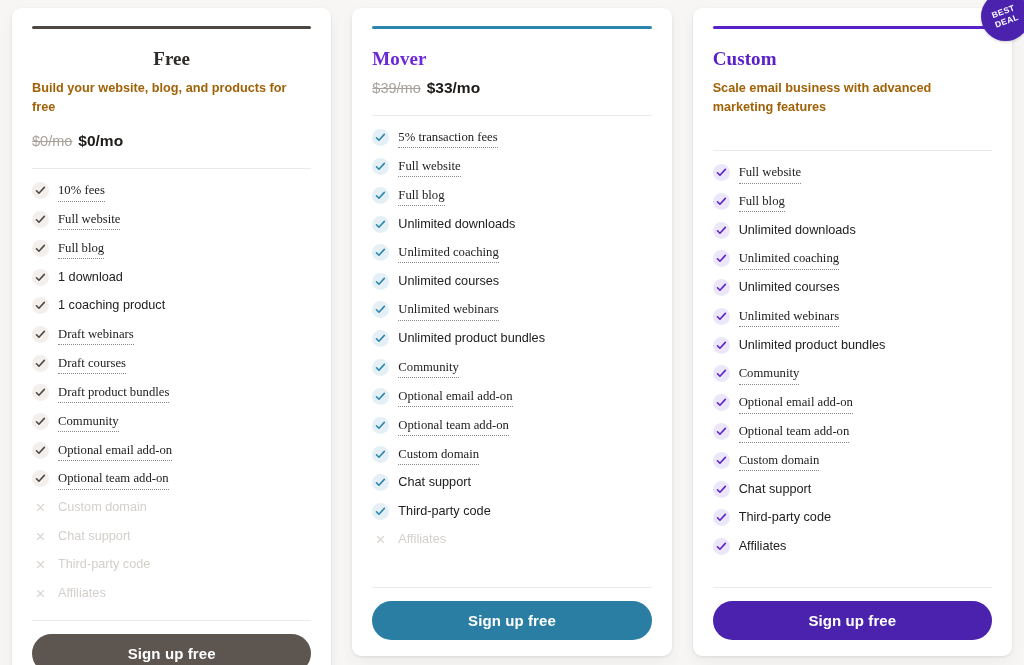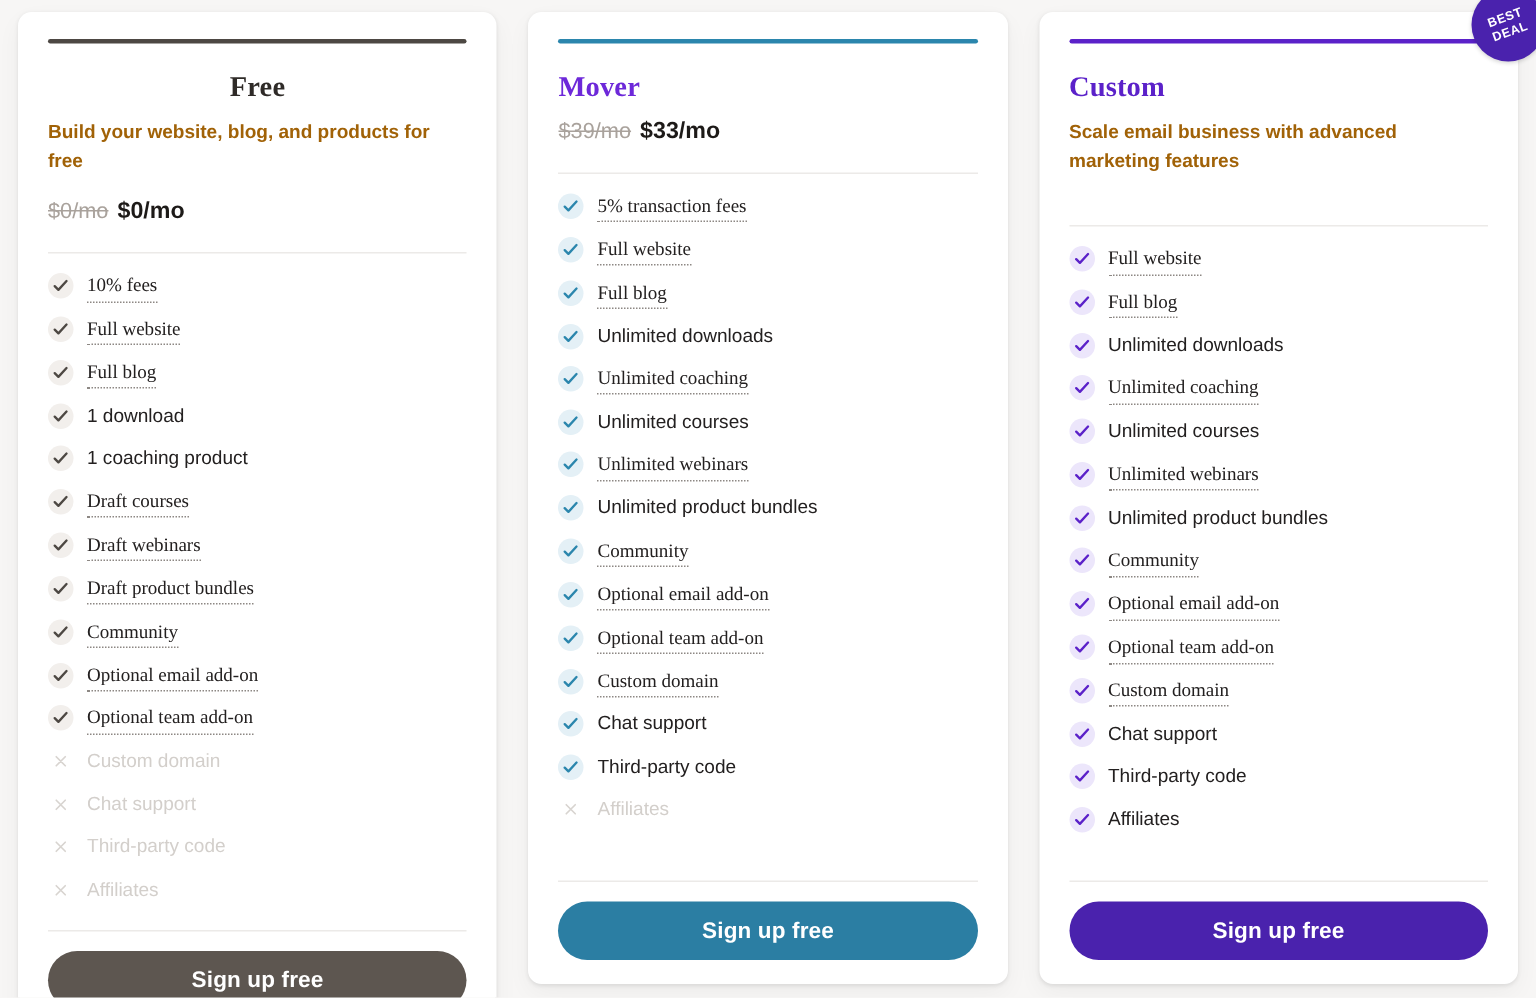--- a/index.html
+++ b/index.html
@@ -249,29 +249,29 @@
             </svg>
           </span>
           <span class="f-label">1 coaching product</span>
         </li>
         <li class="feature-item">
           <span class="f-mark mark-free">
             <svg width="11" height="11" viewBox="0 0 12 12" aria-hidden="true">
               <path d="M1.6 6.3 L4.3 9.0 L10.2 2.6" fill="none" stroke="currentColor" stroke-width="1.7" stroke-linecap="round" stroke-linejoin="round"></path>
             </svg>
           </span>
+          <span class="f-label tip">Draft webinars</span>
+        </li>
+        <li class="feature-item">
+          <span class="f-mark mark-free">
+            <svg width="11" height="11" viewBox="0 0 12 12" aria-hidden="true">
+              <path d="M1.6 6.3 L4.3 9.0 L10.2 2.6" fill="none" stroke="currentColor" stroke-width="1.7" stroke-linecap="round" stroke-linejoin="round"></path>
+            </svg>
+          </span>
           <span class="f-label tip">Draft courses</span>
-        </li>
-        <li class="feature-item">
-          <span class="f-mark mark-free">
-            <svg width="11" height="11" viewBox="0 0 12 12" aria-hidden="true">
-              <path d="M1.6 6.3 L4.3 9.0 L10.2 2.6" fill="none" stroke="currentColor" stroke-width="1.7" stroke-linecap="round" stroke-linejoin="round"></path>
-            </svg>
-          </span>
-          <span class="f-label tip">Draft webinars</span>
         </li>
         <li class="feature-item">
           <span class="f-mark mark-free">
             <svg width="11" height="11" viewBox="0 0 12 12" aria-hidden="true">
               <path d="M1.6 6.3 L4.3 9.0 L10.2 2.6" fill="none" stroke="currentColor" stroke-width="1.7" stroke-linecap="round" stroke-linejoin="round"></path>
             </svg>
           </span>
           <span class="f-label tip">Draft product bundles</span>
         </li>
         <li class="feature-item">

